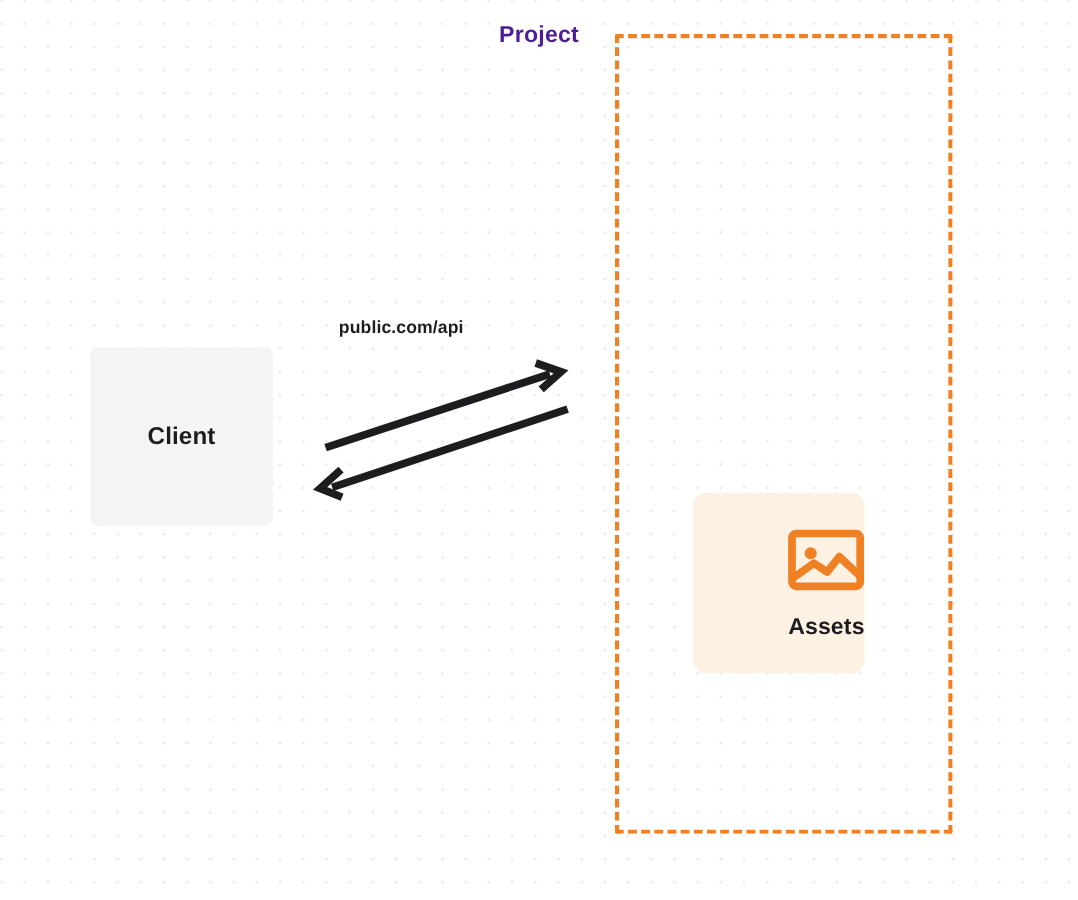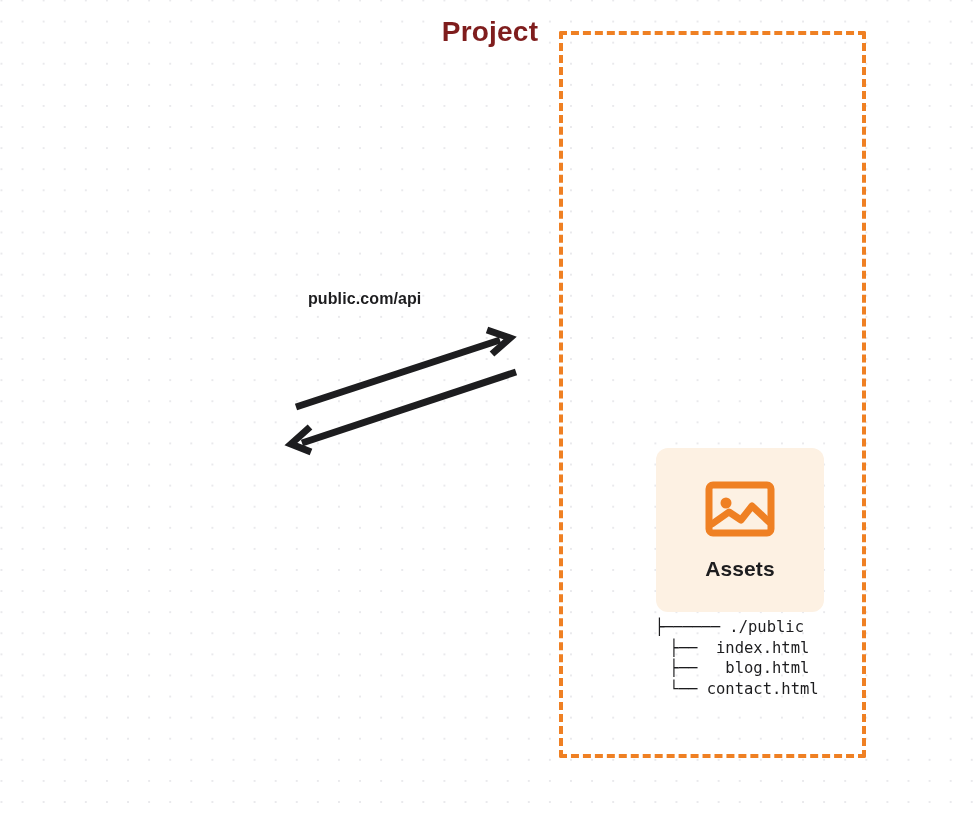--- a/index.html
+++ b/index.html
@@ -54,23 +54,23 @@
     border: 4px dashed #ef8023;
     border-radius: 2px;
   }
   .project-title {
     position: absolute;
     left: 50%;
     top: 32px;
     transform: translate(-50%, -50%);
     background: #ffffff;
     padding: 0 7px;
-    font-size: 28px;
+    font-size: 21px;
     font-weight: 700;
-    color: #7f1d1d;
+    color: #4c1d95;
     letter-spacing: .2px;
     white-space: nowrap;
   }
 
   
   .svc-card {
     position: absolute;
     background: #fdf1e3;
     border-radius: 12px;
     display: flex;
@@ -78,24 +78,25 @@
     align-items: center;
     justify-content: center;
   }
   .svc-worker {
     left: 632px;
     top: 102px;
     width: 168px;
     height: 166px;
   }
   .svc-assets {
-    left: 656px;
+    left: 630px;
     top: 448px;
-    width: 168px;
+    width: 156px;
     height: 164px;
+    align-items: flex-end;
   }
   .svc-icon {
     display: block;
     margin-bottom: 14px;
   }
   .svc-label {
     font-size: 21px;
     font-weight: 700;
     color: #1d1d1f;
     letter-spacing: .1px;
@@ -133,20 +134,23 @@
     color: #1d1d1f;
     letter-spacing: .1px;
     white-space: nowrap;
   }
 </style>
 </head>
 <body>
 
 <div id="canvas">
 
+  <div class="client-node">
+    <span class="client-label">Client</span>
+  </div>
 
   <svg class="arrow-layer" viewBox="0 0 980 818">
 
     <g>
       <line x1="296" y1="407" x2="500" y2="340" stroke="#1d1d1f" stroke-width="7" stroke-linecap="butt"></line>
       <polyline points="487,330 510,338 492,354" fill="none" stroke="#1d1d1f" stroke-width="7" stroke-linecap="butt" stroke-linejoin="miter"></polyline>
     </g>
 
     <g>
       <line x1="516" y1="372" x2="302" y2="443" stroke="#1d1d1f" stroke-width="7" stroke-linecap="butt"></line>
@@ -164,18 +168,14 @@
     <span class="svc-icon">
       <svg width="70" height="60" viewBox="0 0 70 60">
         <rect x="4" y="6" width="62" height="48" rx="4" ry="4" fill="none" stroke="#ef8023" stroke-width="7"></rect>
         <circle cx="21" cy="24" r="5.5" fill="#ef8023"></circle>
         <polyline points="7,45 24,33 36,41 47,27 64,43" fill="none" stroke="#ef8023" stroke-width="7" stroke-linecap="round" stroke-linejoin="round"></polyline>
       </svg>
     </span>
     <span class="svc-label">Assets</span>
   </div>
 
-  <div class="file-tree">├────── ./public
-       ├──  index.html
-       ├──   blog.html
-       └── contact.html</div>
 
 </div>
 
 </body></html>

